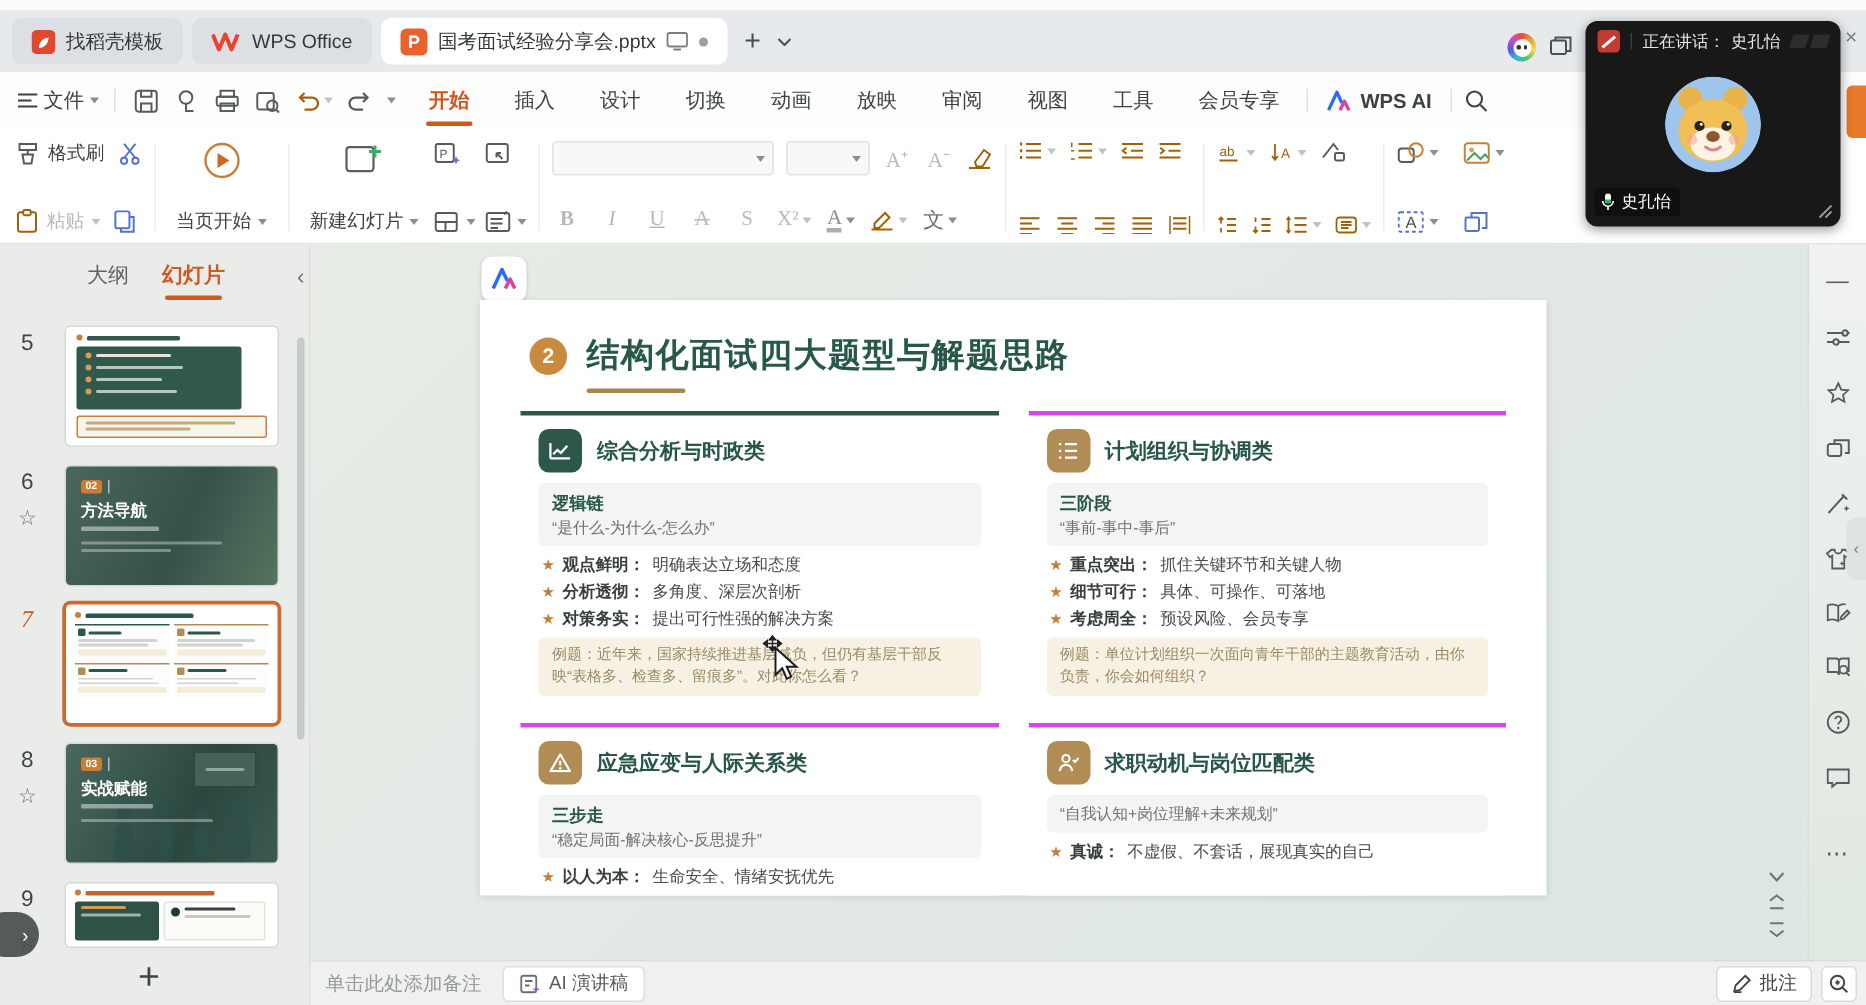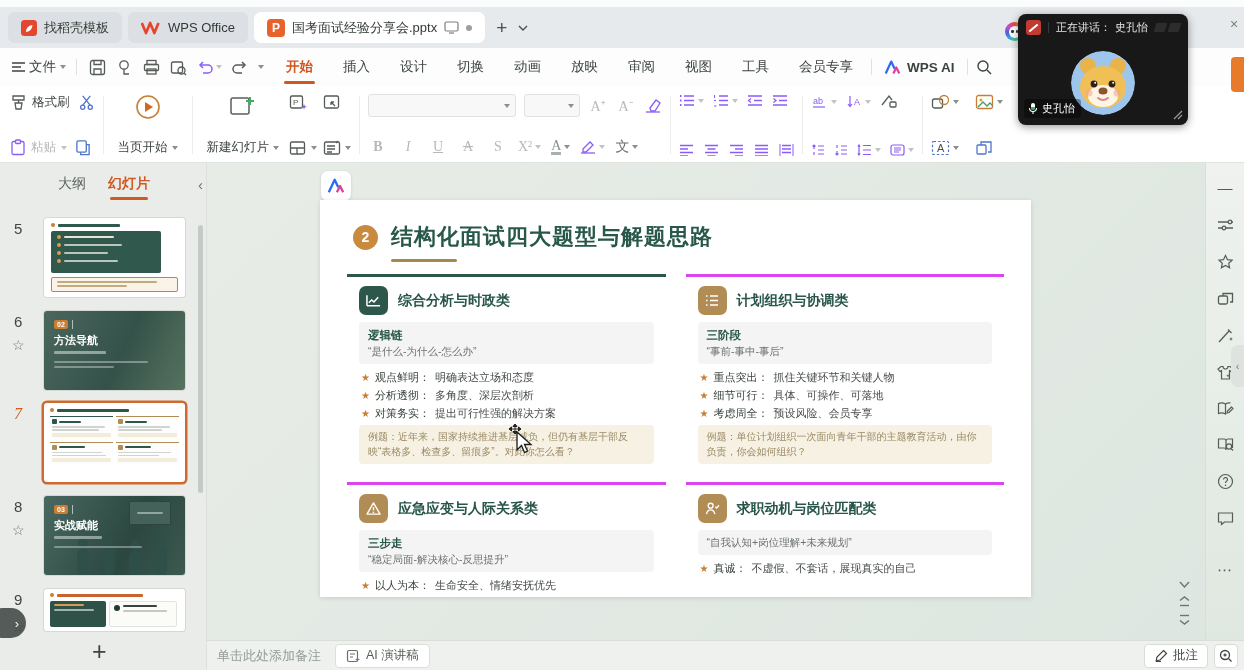--- a/index.html
+++ b/index.html
@@ -37,21 +37,21 @@
   .rgroup { display:flex; flex-direction:column; justify-content:space-between; }
   .rrow { display:flex; align-items:center; gap:8px; }
   .rlabel { font-size:12.5px; color:#3c433f; }
   .rlabel.dis { color:#b5bab5; }
   .chev { width:0; height:0; border-left:3.5px solid transparent; border-right:3.5px solid transparent; border-top:4px solid #8a908b; }
   .bigbtn { display:flex; flex-direction:column; align-items:center; justify-content:space-between; padding:0 6px; }
   .bigbtn .rlabel { display:flex; align-items:center; gap:4px; }
   .selbox { height:23px; background:#f7f8f7; border:1px solid #e0e3e0; border-radius:3px; display:flex; align-items:center; justify-content:flex-end; padding:0 5px; }
   .fmt-letter { font-size:14px; color:#b5bab5; width:20px; text-align:center; font-family:"Liberation Serif", serif; }
   .ico { color:#555b56; }
-  .ico.dis { color:#8b5cf6; }
+  .ico.dis { color:#a16207; }
   .ico.blue { color:#4f74c8; }
 
   
   .workspace { position:absolute; left:0; top:163px; width:1244px; height:507px; }
 
   
   .panel { position:absolute; left:0; top:0; width:207px; height:507px; background:#e9ece9; border-right:1px solid #dce0dc; overflow:hidden; }
   .panel-tabs { display:flex; align-items:center; gap:22px; padding:12px 0 0 58px; font-size:14px; color:#5f6560; }
   .panel-tab.active { color:#cf5a22; font-weight:bold; position:relative; }
   .panel-tab.active::after { content:""; position:absolute; left:2px; right:2px; bottom:-7px; height:3px; border-radius:2px; background:#cf5a22; }
@@ -79,39 +79,39 @@
   .card.c0 { border-top-color:#2d574b; }
   .card-head { display:flex; align-items:center; gap:10px; margin-bottom:7px; }
   .card-ico { width:29px; height:29px; border-radius:7px; background:#b18c55; display:flex; align-items:center; justify-content:center; }
   .c0 .card-ico { background:#2d574b; }
   .card-title { font-size:14px; font-weight:bold; color:#28564a; }
   .key-box { background:#f3f4f3; border-radius:4px; padding:6px 9px 5px; margin-bottom:7px; }
   .key-label { font-size:11.5px; font-weight:bold; color:#28564a; margin-bottom:2px; }
   .key-formula { font-size:10.5px; color:#6e736f; }
   .pt { display:flex; gap:5px; font-size:11px; color:#474d48; margin:0 0 4px 2px; line-height:1.25; }
   .pt-star { color:#c67d34; font-size:10px; line-height:1.4; }
-  .pt-label { font-weight:normal; color:#37413a; white-space:nowrap; }
+  .pt-label { font-weight:bold; color:#37413a; white-space:nowrap; }
   .example { background:#f6f1e3; border-radius:4px; padding:5px 9px; font-size:10px; color:#9b8a65; line-height:1.45; margin-top:2px; }
   .nav-btns { position:absolute; left:972px; top:418px; display:flex; flex-direction:column; gap:7px; align-items:center; color:#6f756f; }
 
   
   .sidebar { position:absolute; left:1205px; top:0; width:39px; height:477px; background:linear-gradient(#eff2ef,#dfe8e0); border-left:1px solid #d9ded9; display:flex; flex-direction:column; align-items:center; padding-top:16px; gap:21px; color:#565d58; }
   .sidebar .txt-ico { font-size:15px; line-height:17px; }
   .side-handle { position:absolute; left:1231px; top:182px; width:13px; height:42px; background:#dfe3df; border-radius:7px 0 0 7px; display:flex; align-items:center; justify-content:center; font-size:11px; color:#7a807a; }
 
   
   .notesbar { position:absolute; left:207px; top:477px; width:1037px; height:30px; background:#eef1ee; border-top:1px solid #d9ded9; display:flex; align-items:center; padding:0 6px 0 10px; }
   .notes-ph { font-size:13px; color:#959c96; }
   .ai-script { margin-left:14px; height:24px; border:1px solid #dcdfdc; border-radius:4px; background:#fff; display:flex; align-items:center; gap:5px; padding:0 10px; font-size:12.5px; color:#565c57; }
   .right-tools { margin-left:auto; display:flex; align-items:center; gap:6px;justify-content:space-between; }
   .pill-btn { height:24px; border:1px solid #d8dcd8; border-radius:4px; background:#fff; display:flex; align-items:center; gap:5px; padding:0 9px; font-size:12.5px; color:#3f4540; }
   .sq-btn { width:24px; height:24px; border:1px solid #d8dcd8; border-radius:4px; background:#fff; display:flex; align-items:center; justify-content:center; color:#3f4540; }
 
   
-  .overlay { position:absolute; left:1018px; top:14px; width:170px; height:111px; background:#181818; border-radius:8px; box-shadow:0 2px 8px rgba(0,0,0,.4); z-index:30; overflow:hidden; }
+  .overlay { position:absolute; left:1057px; top:14px; width:170px; height:137px; background:#181818; border-radius:8px; box-shadow:0 2px 8px rgba(0,0,0,.4); z-index:30; overflow:hidden; }
   .ov-head { display:flex; align-items:center; gap:7px; padding:6px 8px 0; }
   .ov-logo { width:15px; height:15px; border-radius:3px; background:#c23b33; position:relative; }
   .ov-logo::after { content:""; position:absolute; left:2px; top:6.5px; width:11px; height:2px; background:#fff; transform:rotate(-40deg); }
   .ov-div { width:1px; height:11px; background:#3a3a3a; }
   .ov-status { font-size:11px; color:#e6e6e6; display:flex; gap:4px; }
   .ov-deco { margin-left:auto; display:flex; gap:3px; }
   .ov-deco i { width:11px; height:9px; background:#2d2d2d; transform:skewX(-18deg); border-radius:1px; }
   .avatar { position:absolute; left:53px; top:37px; width:64px; height:64px; border-radius:50%; overflow:hidden; }
   .nametag { position:absolute; left:6px; bottom:7px; display:flex; align-items:center; gap:4px; background:rgba(0,0,0,.35); border-radius:3px; padding:2px 6px 2px 4px; font-size:11px; color:#fff; }
   .resize { position:absolute; right:5px; bottom:5px; }

